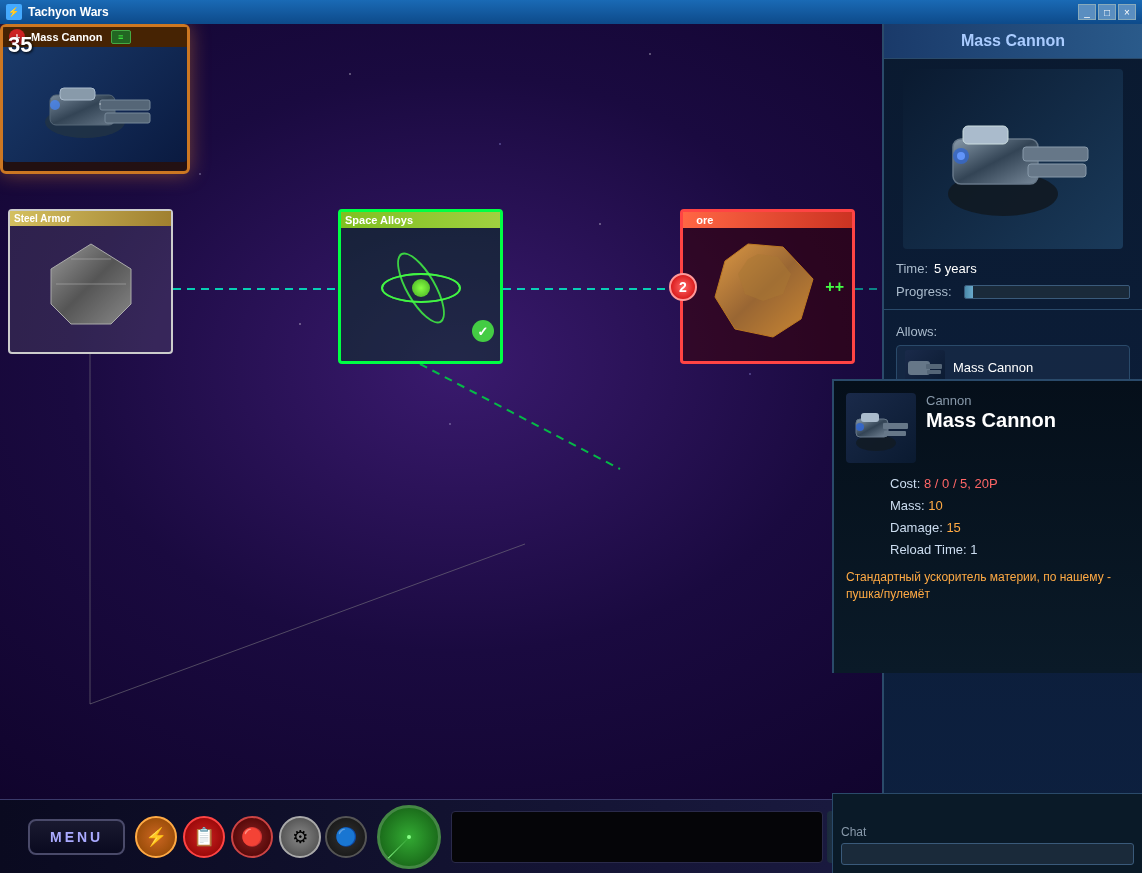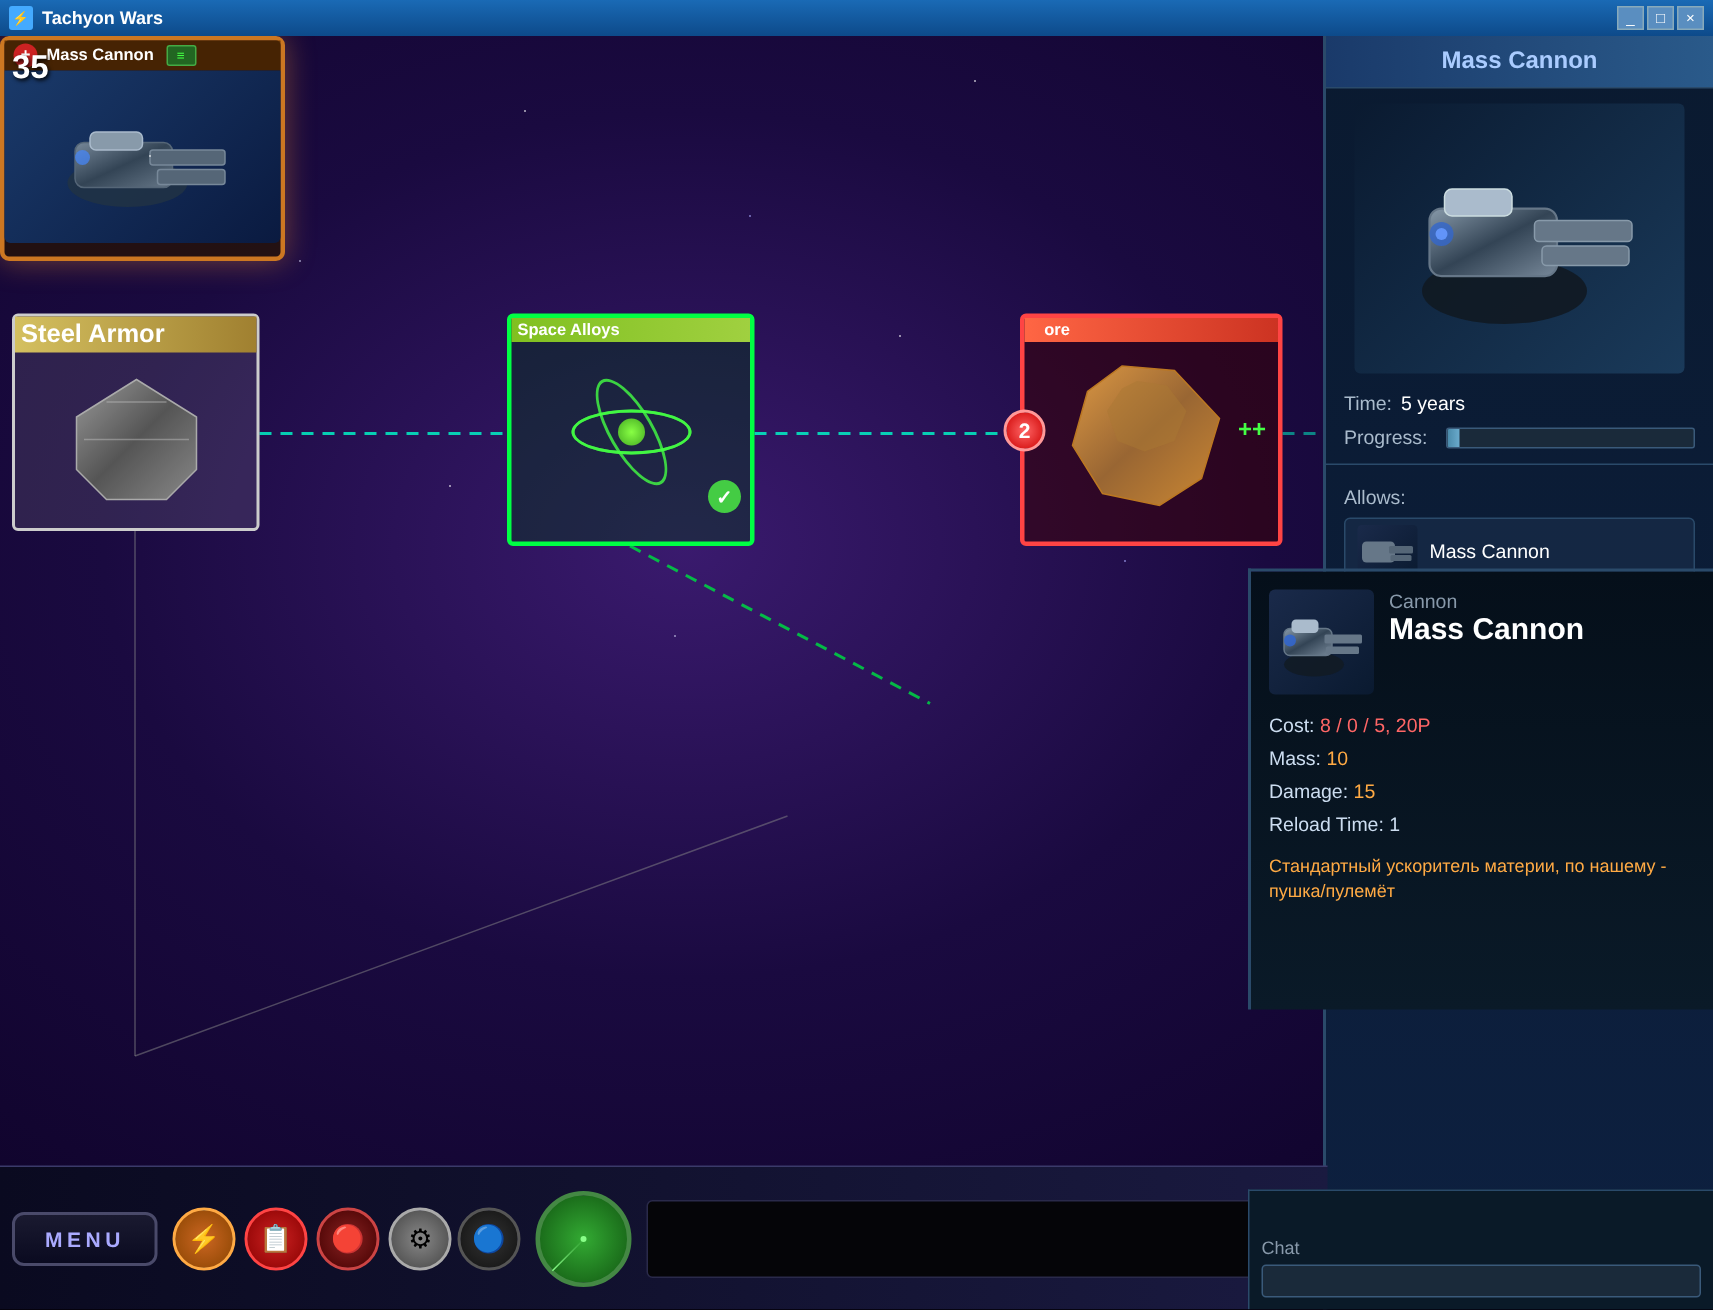--- a/index.html
+++ b/index.html
@@ -108,21 +108,21 @@
       left: 8px;
       top: 185px;
       width: 165px;
       height: 145px;
       border-color: #ccc;
       background: rgba(180,180,180,0.15);
     }
     #node-steel-armor .node-title {
       background: linear-gradient(to right, #d4c060, #a08030);
       color: white;
-      font-size: 17px;
+      font-size: 10px;
       font-weight: bold;
       padding: 2px 4px;
     }
     #node-steel-armor .node-img {
       width: 100%;
       height: 115px;
       display: flex;
       align-items: center;
       justify-content: center;
     }
@@ -377,20 +377,21 @@
       color: white;
       font-size: 20px;
       font-weight: bold;
       line-height: 1.2;
     }
 
     .weapon-stats {
       color: #ccddf0;
       font-size: 13px;
       line-height: 1.7;
+      margin-left: 44px;
     }
 
     .weapon-stats .cost-value {
       color: #ff6666;
     }
 
     .weapon-stats .highlight {
       color: #ffaa44;
     }
 
@@ -400,26 +401,26 @@
       margin-top: 8px;
       line-height: 1.4;
     }
 
     
     #bottom-bar {
       position: absolute;
       bottom: 0;
       left: 0;
       width: 885px;
-      height: 96px;
+      height: 74px;
       background: linear-gradient(to right, #0a0a20, #1a1a40);
       border-top: 1px solid #3a3a6a;
       display: flex;
       align-items: center;
-      padding: 0 8px;
+      padding: 0 28px;
       z-index: 30;
     }
 
     
     #menu-btn {
       background: linear-gradient(to bottom, #1a1a30, #0a0a20);
       border: 2px solid #4a4a6a;
       border-radius: 8px;
       color: #aaaaff;
       font-size: 14px;

